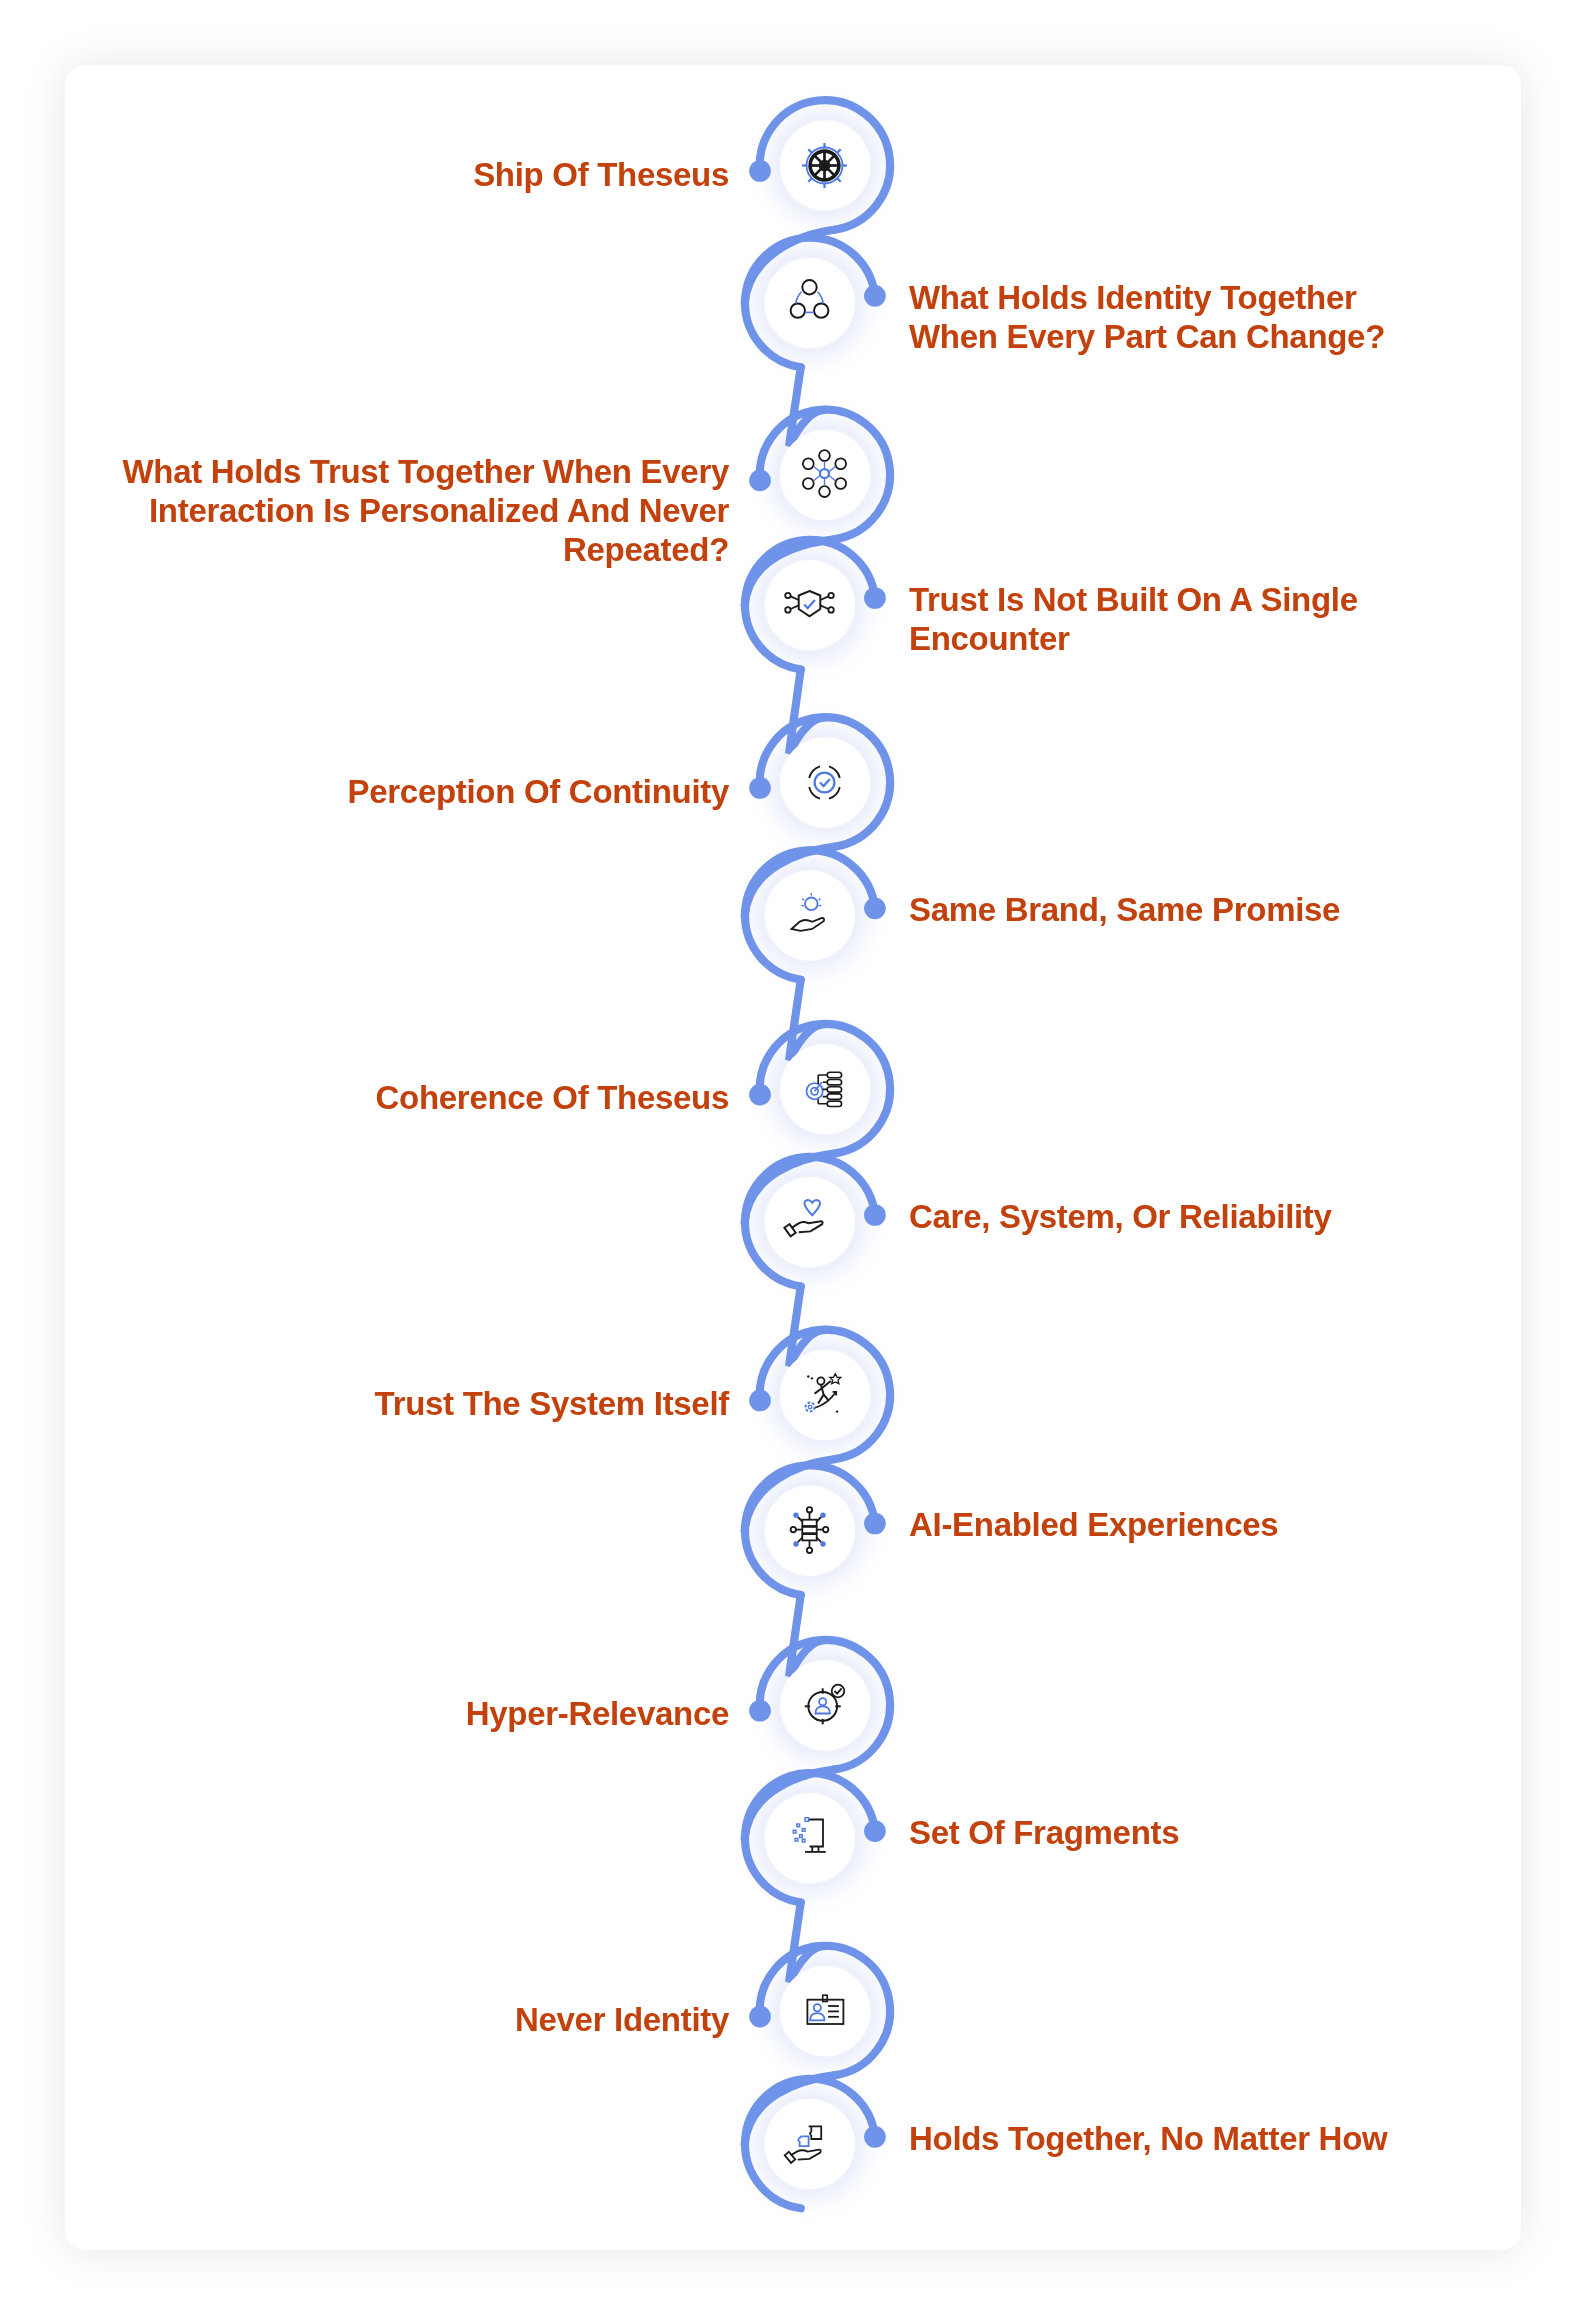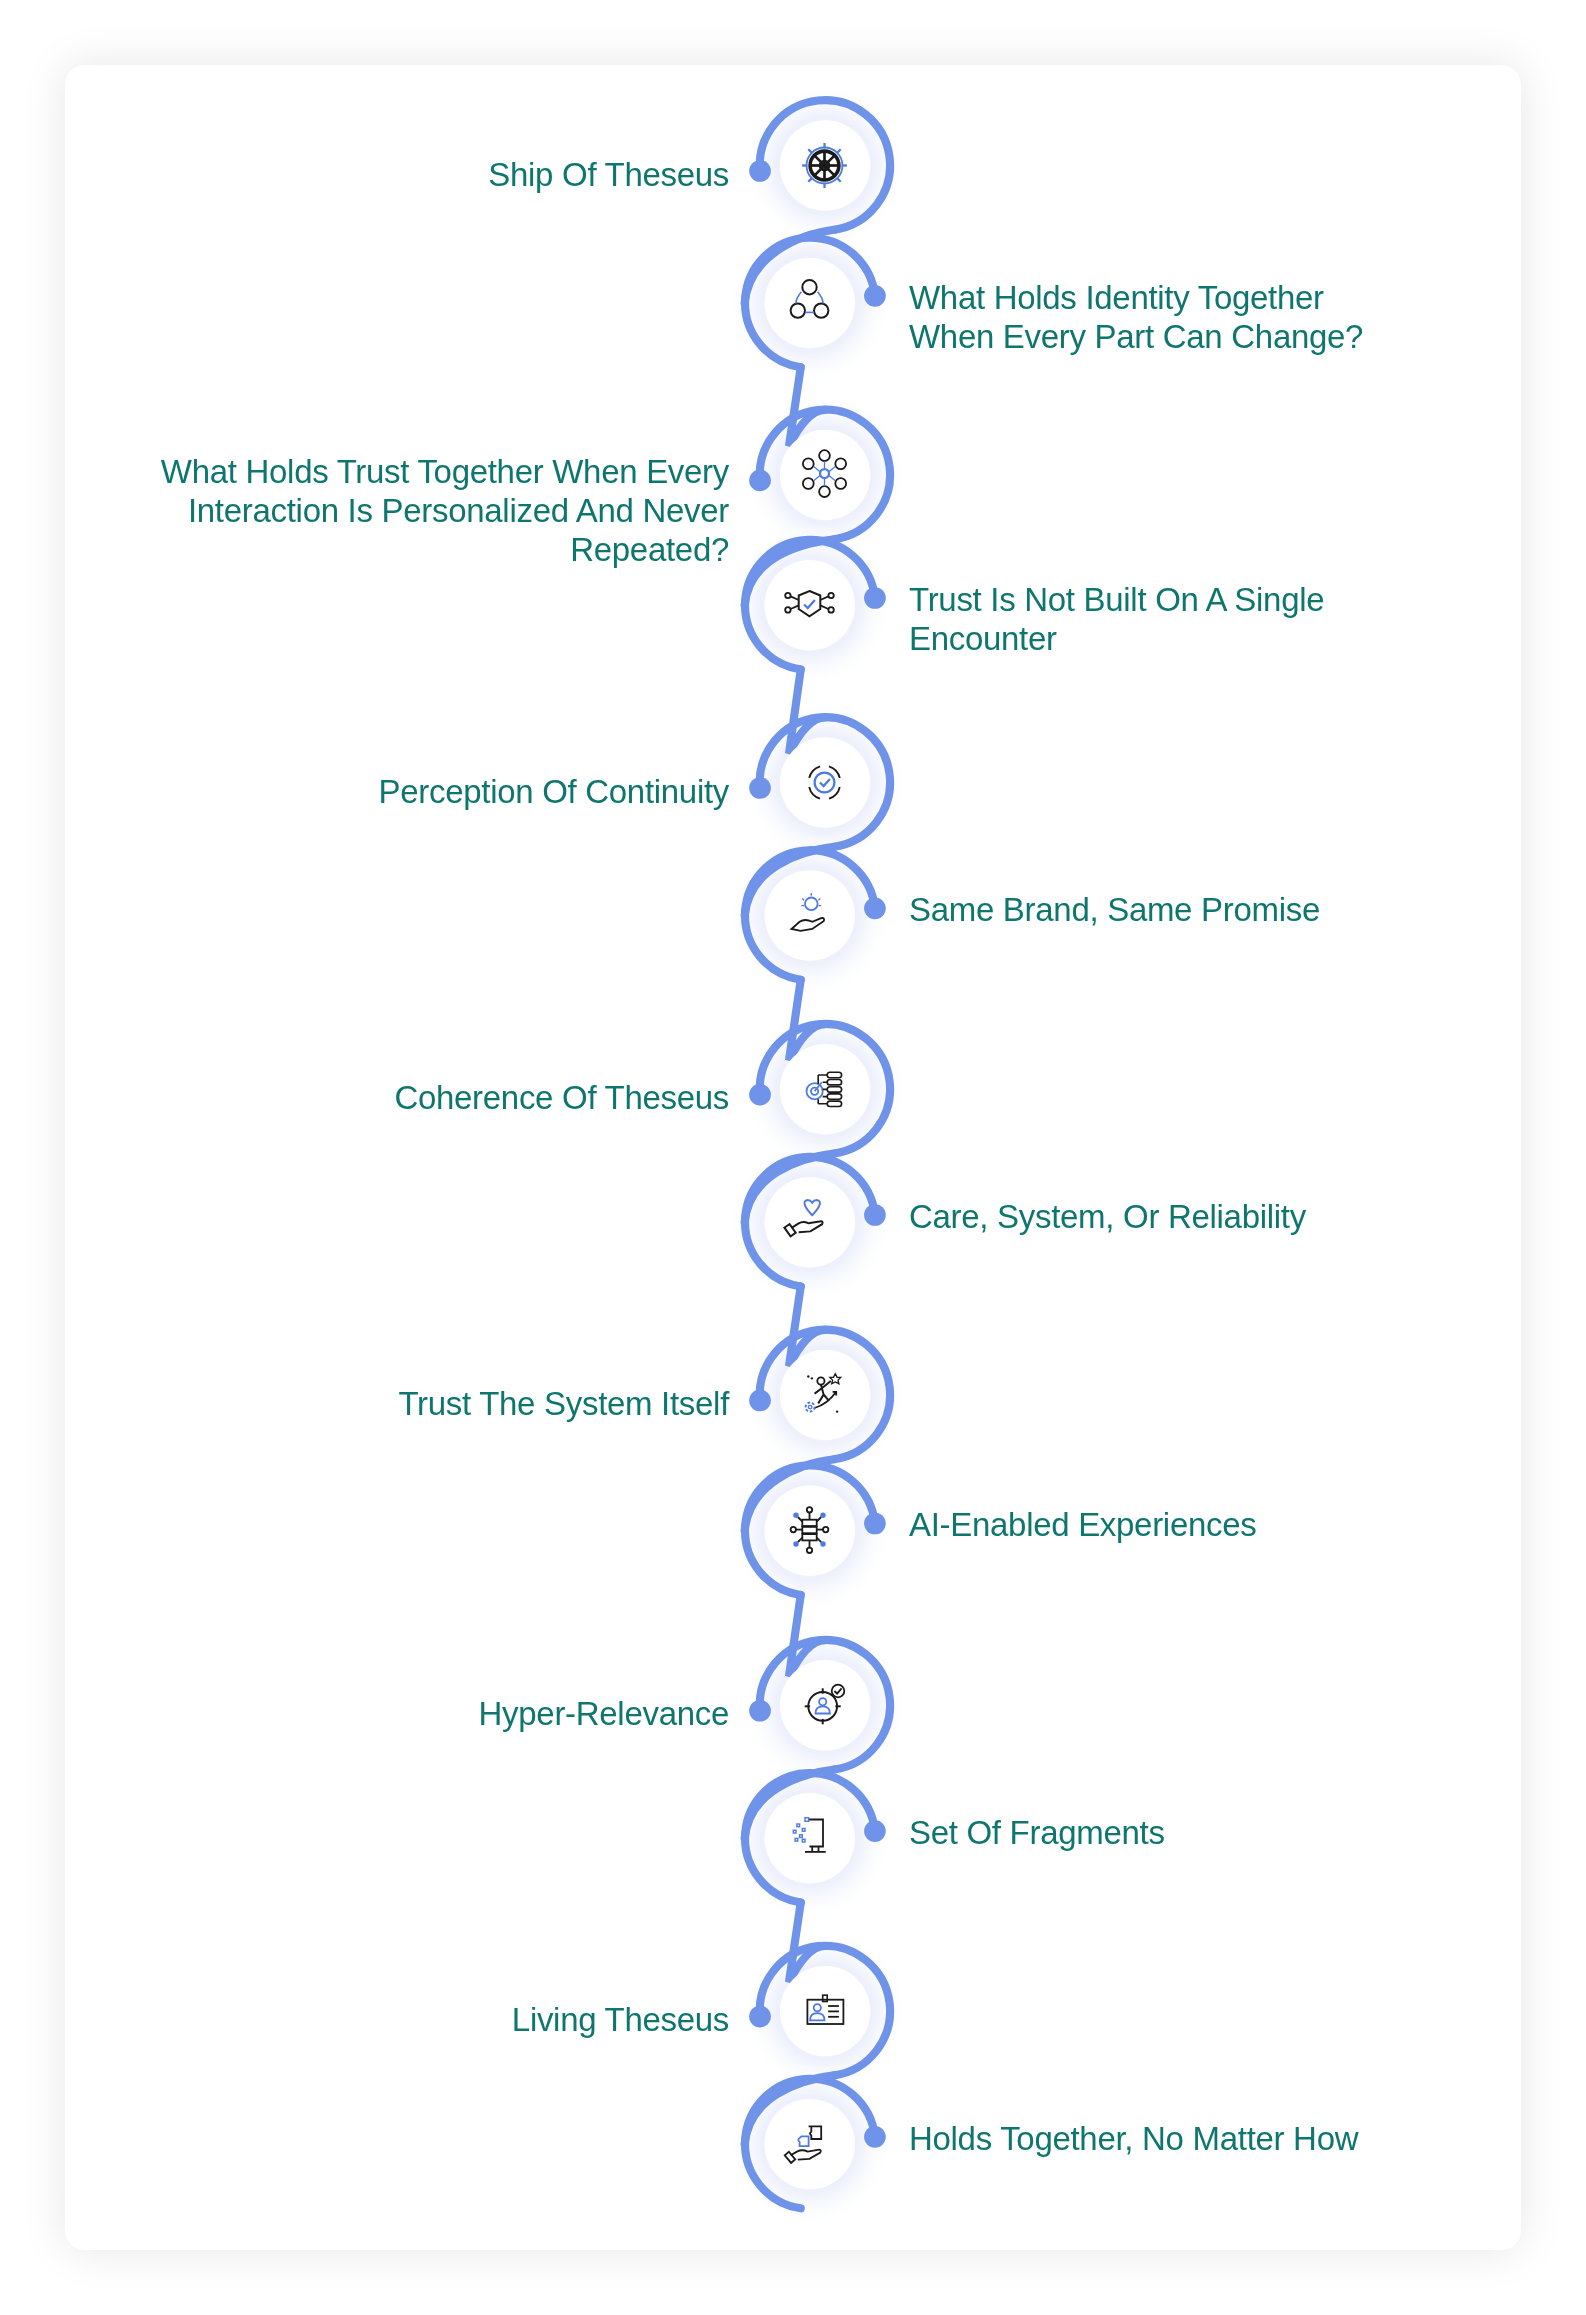--- a/index.html
+++ b/index.html
@@ -1,21 +1,21 @@
 <!DOCTYPE html>
 <html style="font-size:14.5px"><head>
 <meta charset="utf-8">
 <style>
   html, body { margin:0; padding:0; }
   body { width:1587px; height:2316px; background:#ffffff; position:relative; overflow:hidden;
          font-family:"Liberation Sans", "DejaVu Sans", sans-serif; }
   .card { position:absolute; left:65px; top:65px; width:1456px; height:2185px; background:#ffffff;
           border-radius:20px; box-shadow:0 0 45px rgba(0,0,0,0.10); }
   svg.flow { position:absolute; left:0; top:0; width:1587px; height:2316px; }
-  .label { position:absolute; font-weight:400; color:#0f766e; font-size:33px; line-height:39px;
+  .label { position:absolute; font-weight:700; color:#c2410c; font-size:33px; line-height:39px;
            letter-spacing:-0.3px; }
   .label.left { text-align:right; right:858px; }
   .label.right { text-align:left; left:909px; }
   .icon { position:absolute; width:81px; height:81px; }
 </style>
 </head>
 <body>
 
 <div class="card"></div>
 
@@ -111,21 +111,21 @@
     <div class="label left" style="max-width: 633px; top: 452px;">What Holds Trust Together When Every Interaction Is Personalized And Never Repeated?</div>
     <div class="label right" style="max-width: 470px; top: 580px;">Trust Is Not Built On A Single Encounter</div>
     <div class="label left" style="max-width: 633px; top: 772px;">Perception Of Continuity</div>
     <div class="label right" style="max-width: 561px; top: 890px;">Same Brand, Same Promise</div>
     <div class="label left" style="max-width: 633px; top: 1078px;">Coherence Of Theseus</div>
     <div class="label right" style="max-width: 561px; top: 1197px;">Care, System, Or Reliability</div>
     <div class="label left" style="max-width: 633px; top: 1384px; margin-left: 36px;">Trust The System Itself</div>
     <div class="label right" style="max-width: 561px; top: 1505px;">AI-Enabled Experiences</div>
     <div class="label left" style="max-width: 633px; top: 1694px;">Hyper-Relevance</div>
     <div class="label right" style="max-width: 561px; top: 1813px;">Set Of Fragments</div>
-    <div class="label left" style="max-width: 633px; top: 2000px;">Living Theseus</div>
+    <div class="label left" style="max-width: 633px; top: 2000px;">Never Identity</div>
     <div class="label right" style="max-width: 561px; top: 2119px; text-align: right;">Holds Together, No Matter How</div>
   </div>
 <div id="icons">
     <div class="icon" style="left: 784px; top: 125px;"><svg width="81" height="81" viewBox="0 0 90 90">
         <circle cx="45" cy="45" r="16" fill="none" stroke="#1a1a1a" stroke-width="4"></circle>
         <circle cx="45" cy="45" r="5" fill="none" stroke="#1a1a1a" stroke-width="3"></circle>
         <g stroke="#1a1a1a" stroke-width="3">
           <line x1="45" y1="29" x2="45" y2="61"></line>
           <line x1="29" y1="45" x2="61" y2="45"></line>
           <line x1="34" y1="34" x2="56" y2="56"></line>

